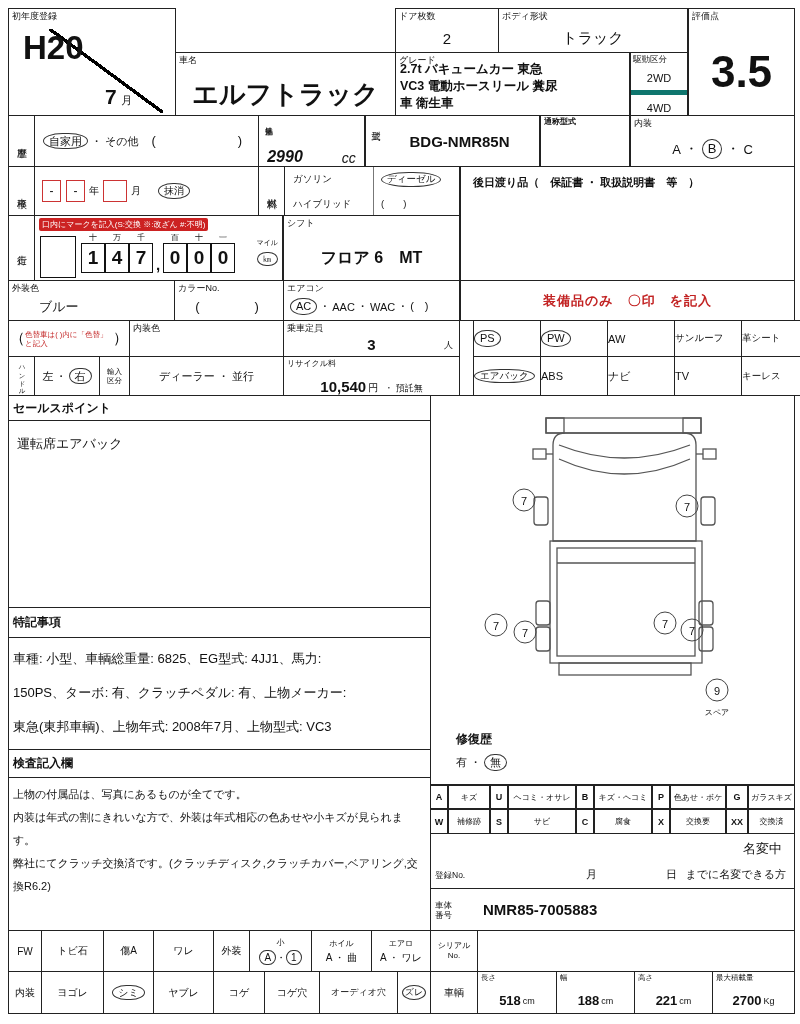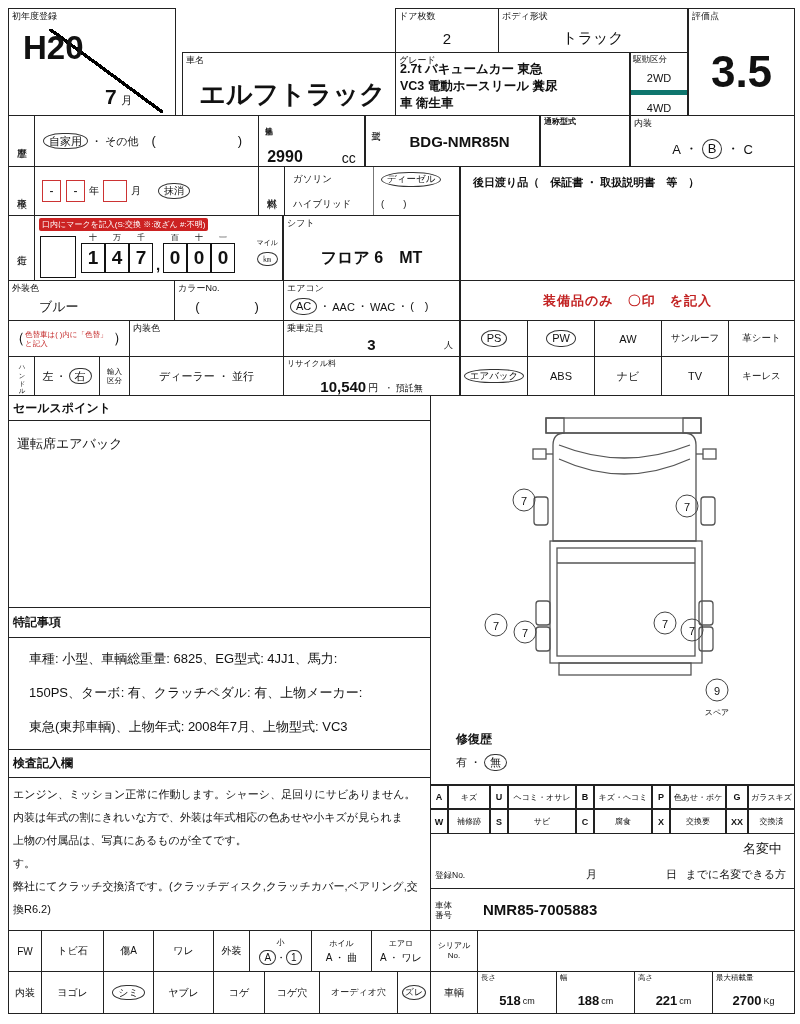--- a/index.html
+++ b/index.html
@@ -12,21 +12,21 @@
   .center{display:flex;align-items:center;justify-content:center;}
   .circ{display:inline-block;border:1.6px solid #333;border-radius:50% / 55%;padding:0 5px;line-height:1.35;}
   .red{color:#c22222;}
   .redbar{background:#cc2222;color:#fff;font-size:8px;padding:1px 3px;border-radius:2px;white-space:nowrap;}
   .redbox{display:inline-flex;align-items:center;justify-content:center;border:1.5px solid #cc3333;width:17px;height:20px;font-size:12px;margin:0 1px;}
   .digit{width:24px;height:30px;border:1.5px solid #111;display:flex;align-items:center;justify-content:center;
          font-size:19px;font-weight:bold;box-sizing:border-box;}
   .dhead{width:24px;text-align:center;font-size:8px;}
   .marker{position:absolute;width:21px;height:21px;border:1.4px solid #444;border-radius:50%;
           display:flex;align-items:center;justify-content:center;font-size:11px;transform:translate(-50%,-50%);background:transparent;}
-  .eqcell{display:flex;align-items:center;justify-content:center;font-size:11px;}
+  .eqcell{display:flex;align-items:center;justify-content:flex-start;font-size:11px;margin-left:13px;}
   .legend-letter{font-size:9px;font-weight:bold;display:flex;align-items:center;justify-content:center;border:1px solid #222;box-sizing:border-box;}
   .legend-desc{font-size:8px;display:flex;align-items:center;justify-content:center;border:1px solid #222;box-sizing:border-box;white-space:nowrap;}
   .twoline{display:flex;flex-direction:column;align-items:center;justify-content:center;height:100%;gap:2px;}
   .tiny{font-size:8px;}
   .dimcell .dv{font-size:13px;font-weight:bold;}
   .dimcell .du{font-size:9px;}
   .diagline{position:absolute;left:40px;top:20px;width:114px;height:84px;
             background:linear-gradient(to top right,transparent 49%,#000 49%,#000 51.5%,transparent 51.5%);}
 </style>
 </head>
@@ -38,21 +38,21 @@
     <span class="lbl">初年度登録</span>
     <div class="diagline"></div>
     <div style="position:absolute;left:14px;top:20px;font-size:33px;font-weight:bold;">H20</div>
     <div style="position:absolute;left:96px;bottom:6px;">
       <span style="font-size:21px;font-weight:bold;">7</span>
       <span style="font-size:11px;">月</span>
     </div>
   </div>
 
 
-  <div class="cell" style="left:175px;top:52px;width:221px;height:68px;margin-left:7px;">
+  <div class="cell" style="left:175px;top:52px;width:221px;height:68px;">
     <span class="lbl">車名</span>
     <div class="center" style="height:100%;padding-top:8px;font-size:26px;font-weight:bold;white-space:nowrap;">エルフトラック</div>
   </div>
 
   <div class="cell" style="left:395px;top:8px;width:104px;height:45px;">
     <span class="lbl">ドア枚数</span>
     <div class="center" style="height:100%;padding-top:8px;font-size:15px;">2</div>
   </div>
 
   <div class="cell" style="left:498px;top:8px;width:190px;height:45px;">
@@ -86,21 +86,21 @@
   <div class="cell" style="left:34px;top:115px;width:225px;height:52px;">
     <div style="display:flex;align-items:center;height:100%;padding-left:8px;font-size:11px;gap:3px;">
       <span class="circ">自家用</span>
       <span>・</span>
       <span>その他</span>
       <span style="font-size:13px;letter-spacing:6px;margin-left:10px;">(　　　　)</span>
     </div>
   </div>
   <div class="cell" style="left:258px;top:115px;width:107px;height:52px;">
     <span class="vlbl" style="position:absolute;left:3px;top:4px;font-size:8px;">排気量</span>
-    <div style="display:flex;align-items:flex-end;justify-content:center;height:100%;padding-bottom:12px;gap:3px;">
+    <div style="display:flex;align-items:flex-end;justify-content:center;height:100%;padding-bottom:12px;gap:3px;font-style:italic;">
       <span style="font-size:16px;font-weight:bold;">2990</span>
       <span style="font-size:14px;padding-left:36px;">cc</span>
     </div>
   </div>
   <div class="cell" style="left:365px;top:115px;width:175px;height:52px;">
     <span class="vlbl" style="position:absolute;left:3px;top:8px;font-size:9px;">型式</span>
     <div class="center" style="height:100%;font-size:15px;font-weight:bold;padding-left:14px;">BDG-NMR85N</div>
   </div>
   <div class="cell" style="left:540px;top:115px;width:90px;height:52px;font-weight:bold;">
     <span class="lbl" style="font-size:8px;width:18px;line-height:9px;">通称型式</span>
@@ -277,36 +277,35 @@
   <div class="cell" style="left:8px;top:395px;width:423px;height:26px;">
     <span style="font-size:12px;font-weight:bold;line-height:24px;padding-left:4px;">セールスポイント</span>
   </div>
   <div class="cell" style="left:8px;top:420px;width:423px;height:188px;">
     <div style="padding:14px 0 0 8px;font-size:13px;">運転席エアバック</div>
   </div>
 
   <div class="cell" style="left:8px;top:607px;width:423px;height:31px;">
     <span style="font-size:12px;font-weight:bold;line-height:29px;padding-left:4px;">特記事項</span>
   </div>
-  <div class="cell" style="left:8px;top:637px;width:423px;height:134px;padding-left:16px;">
+  <div class="cell" style="left:8px;top:637px;width:423px;height:134px;">
     <div style="padding:4px 2px 0 4px;font-size:13px;line-height:34px;white-space:nowrap;">
       <div>車種: 小型、車輌総重量: 6825、EG型式: 4JJ1、馬力:</div>
       <div>150PS、ターボ: 有、クラッチペダル: 有、上物メーカー:</div>
       <div>東急(東邦車輌)、上物年式: 2008年7月、上物型式: VC3</div>
     </div>
   </div>
 
   <div class="cell" style="left:8px;top:749px;width:423px;height:29px;">
     <span style="font-size:12px;font-weight:bold;line-height:27px;padding-left:4px;">検査記入欄</span>
   </div>
   <div class="cell" style="left:8px;top:777px;width:423px;height:154px;">
     <div style="padding:5px 2px 0 4px;font-size:11px;line-height:23px;white-space:nowrap;">
-      <div>エンジン、ミッション正常に作動します。シャーシ、足回りにサビありません。</div>
+      <div>上物の付属品は、写真にあるものが全てです。</div>
       <div>内装は年式の割にきれいな方で、外装は年式相応の色あせや小キズが見られま</div>
-      <div>上物の付属品は、写真にあるものが全てです。</div>
       <div>す。</div>
       <div>弊社にてクラッチ交換済です。(クラッチディスク,クラッチカバー,ベアリング,交</div>
       <div>換R6.2)</div>
     </div>
   </div>
 
   <div class="cell" style="left:430px;top:395px;width:365px;height:390px;">
     <svg viewBox="0 0 240 265" style="position:absolute;left:50px;top:15px;width:240px;height:265px;">
       <g fill="none" stroke="#555" stroke-width="1.3">
         <rect x="65" y="7" width="155" height="15"></rect>

